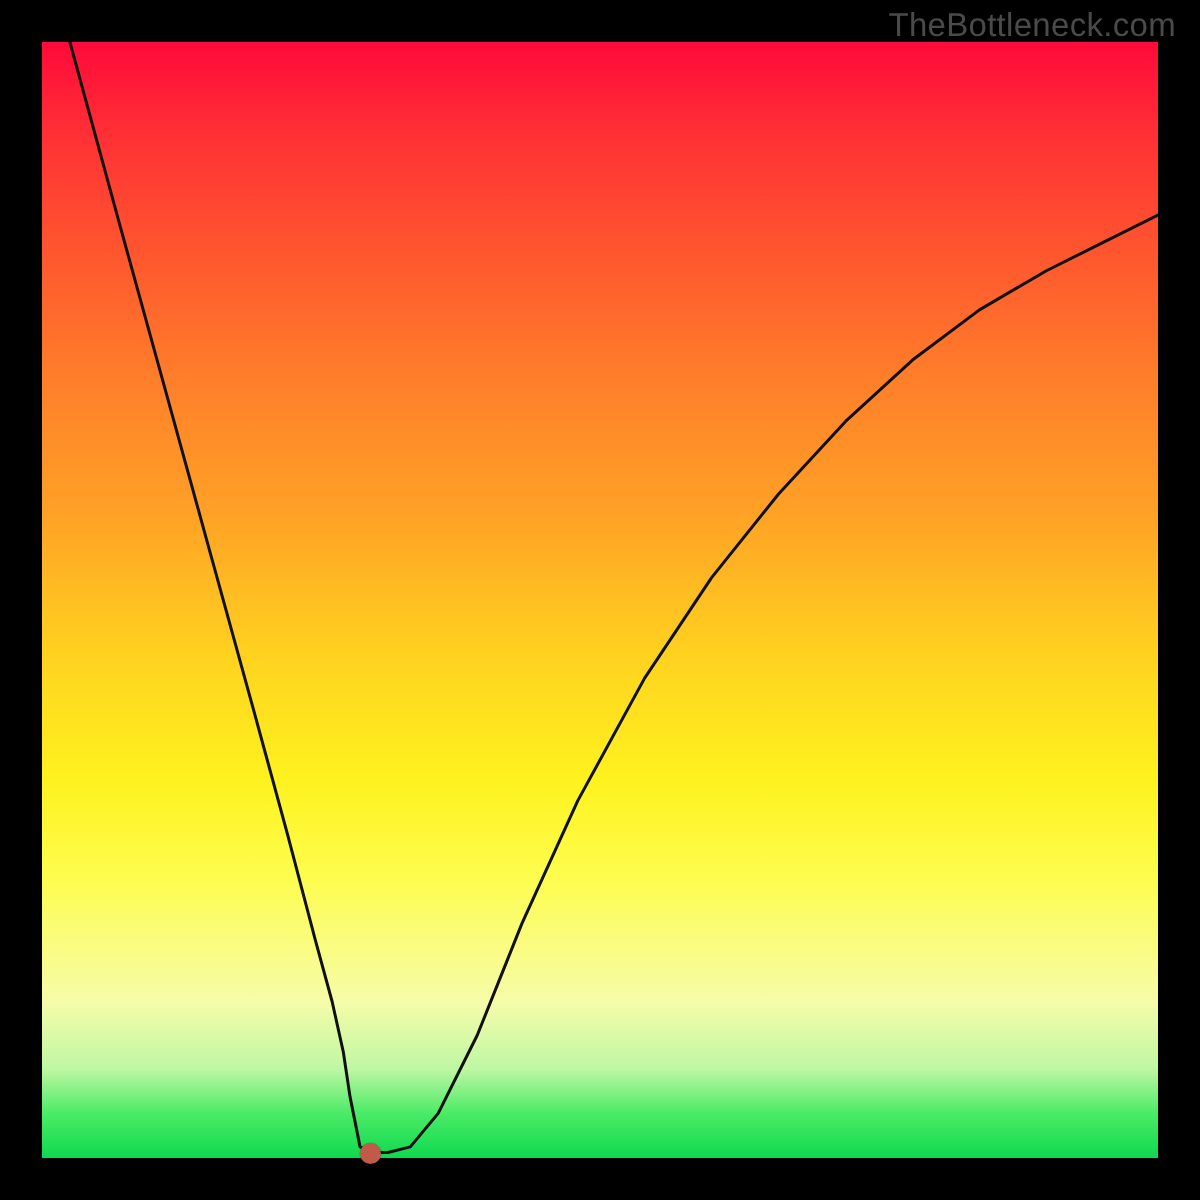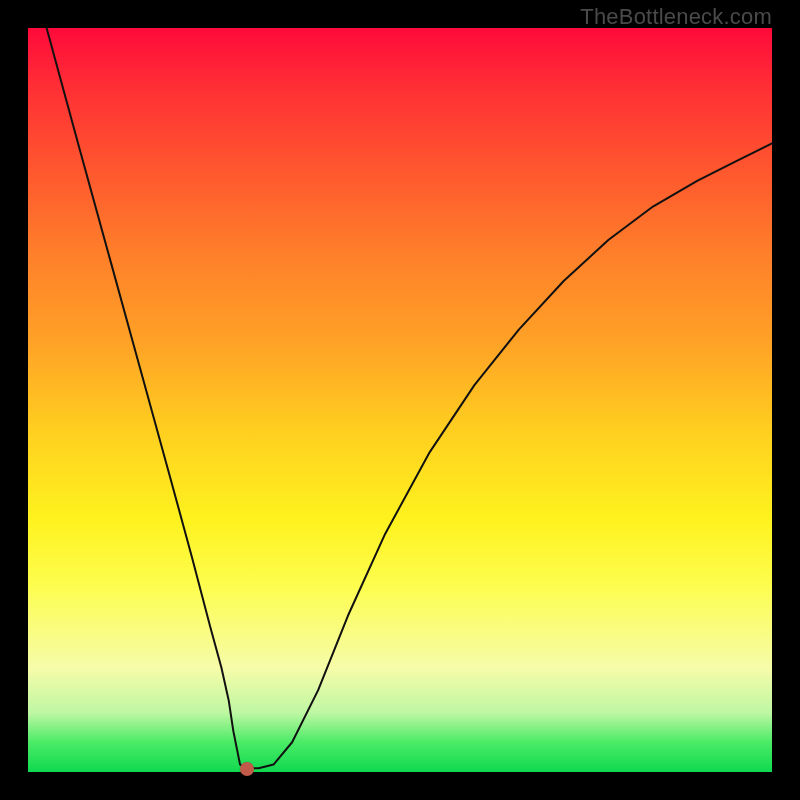--- a/index.html
+++ b/index.html
@@ -7,21 +7,21 @@
     width: 800px;
     height: 800px;
     background: #000;
     position: relative;
     font-family: Arial, Helvetica, sans-serif;
     overflow: hidden;
   }
   .watermark {
     position: absolute;
     top: 4px;
-    right: 28px;
+    right: 16px;
     color: #4a4a4a;
     font-size: 22px;
     letter-spacing: 0.2px;
     z-index: 5;
     text-align: right;
   }
   .plot-area {
     position: absolute;
     left: 28px;
     top: 28px;

